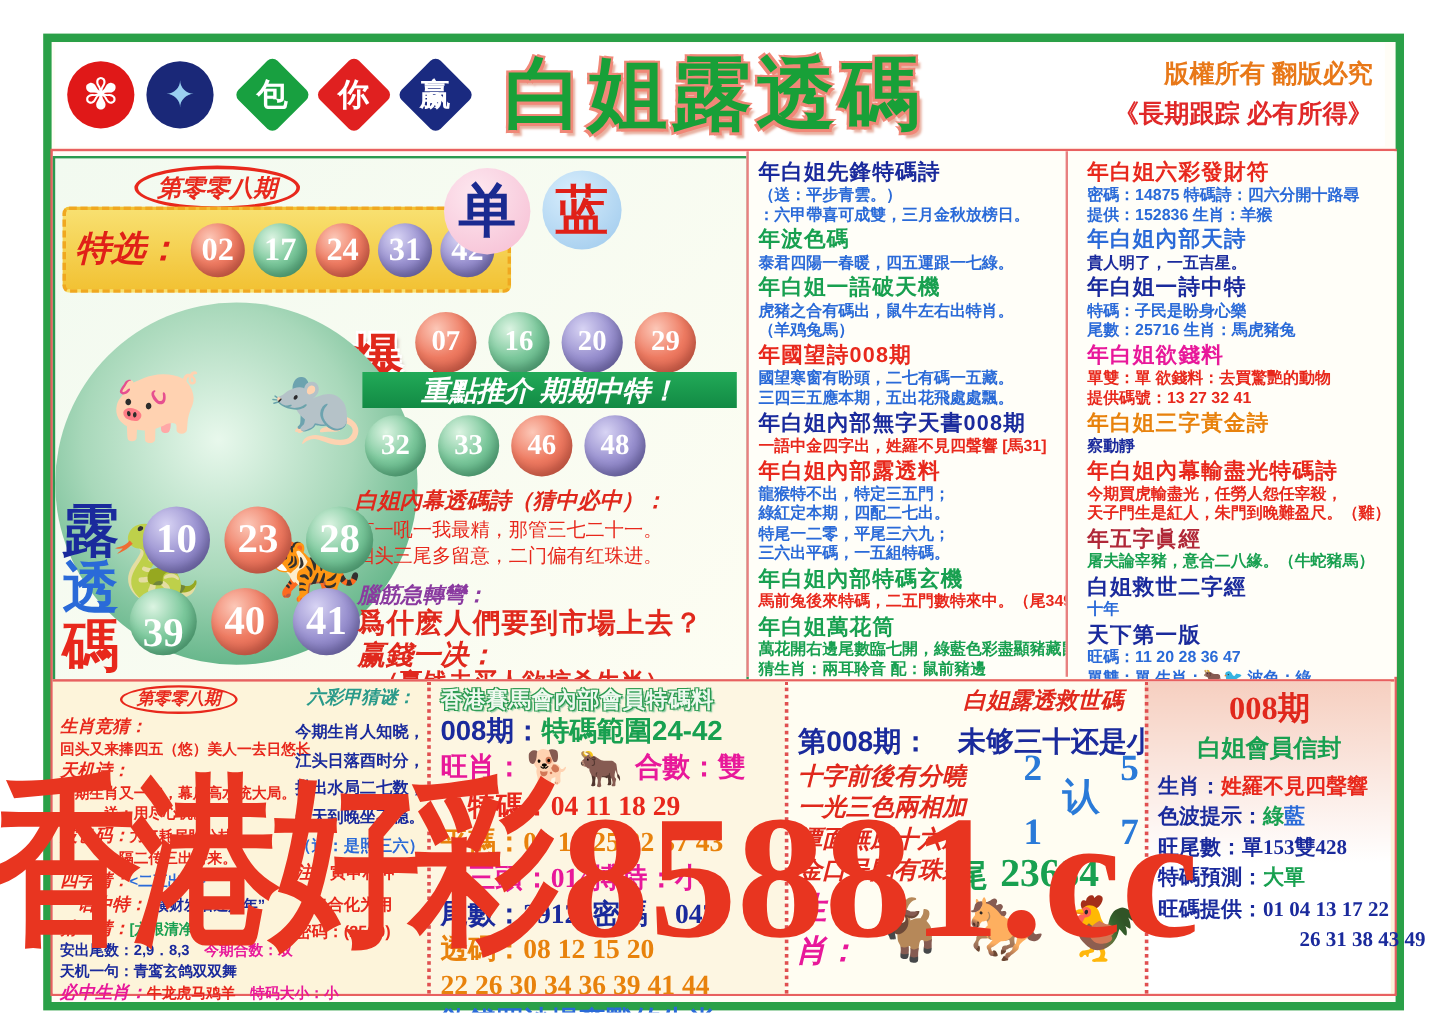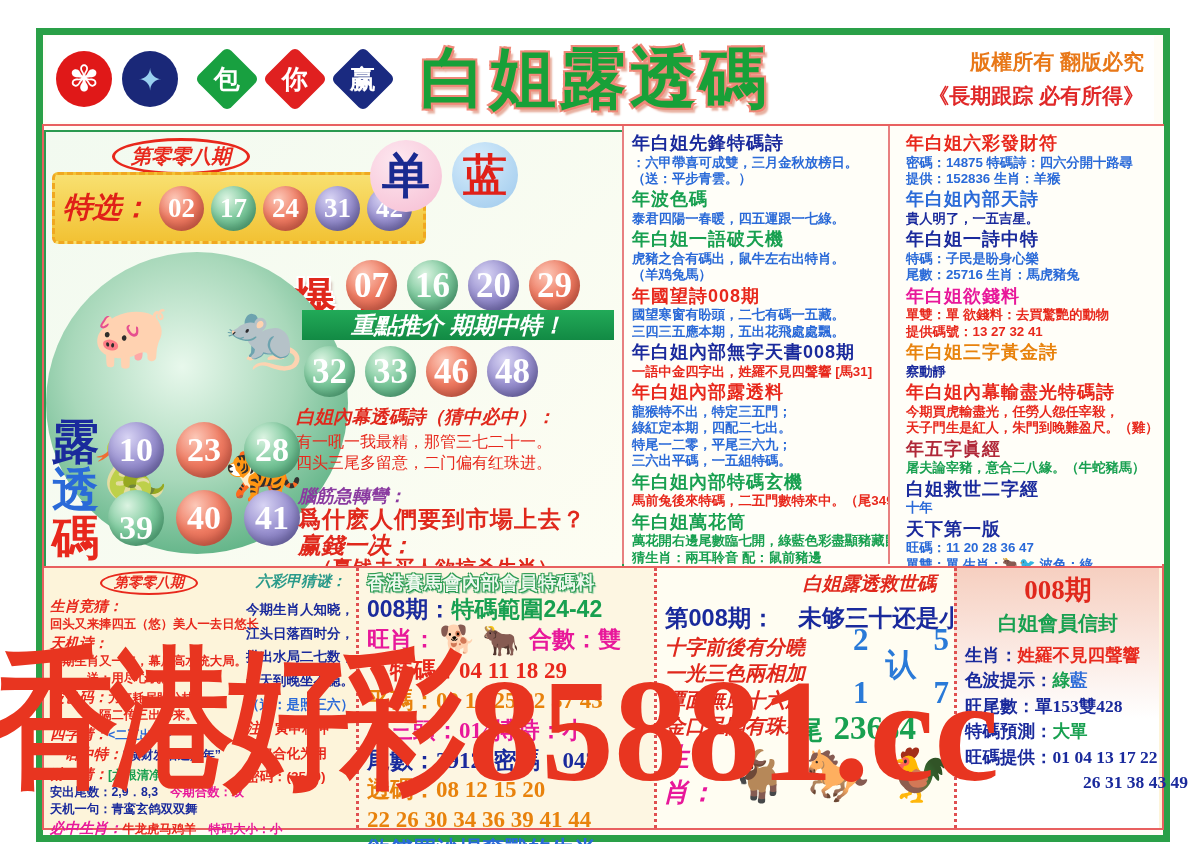--- a/index.html
+++ b/index.html
@@ -29,41 +29,41 @@
   .pl-stamp{left:66px;top:6px;}
   .banner-y{position:absolute;left:6px;top:40px;width:352px;height:66px;border:3px dashed #f0a820;border-radius:6px;
             background:linear-gradient(180deg,#f8e070,#f2c234);display:flex;align-items:center;padding:0 8px;gap:9px;}
   .texuan{color:#e02018;font-size:29px;font-weight:900;font-style:italic;white-space:nowrap;}
   .ball{display:inline-flex;align-items:center;justify-content:center;border-radius:50%;color:#fff;
         font-family:"Liberation Serif",serif;font-weight:700;box-shadow:inset -3px -5px 8px rgba(0,0,0,.18);}
   .b-red{background:radial-gradient(circle at 35% 28%,#fcc8b8,#ee7b62 48%,#d4503c);}
   .b-green{background:radial-gradient(circle at 35% 28%,#dcf4e2,#7cc89c 48%,#3e9e6c);}
   .b-purple{background:radial-gradient(circle at 35% 28%,#d8d4f4,#9a92d0 48%,#6058a4);}
   .balls-sm .ball{width:45px;height:45px;font-size:27px;text-align:right;}
-  .balls-md .ball{width:51px;height:51px;font-size:35px;margin-right:10px;}
+  .balls-md .ball{width:51px;height:51px;font-size:24px;margin-right:10px;}
   .balls-lg .ball{width:56px;height:56px;font-size:34px;margin-right:12px;}
   .circ{position:absolute;border-radius:50%;display:flex;align-items:center;justify-content:center;font-weight:900;}
   .circ-dan{left:324px;top:8px;width:72px;height:72px;background:radial-gradient(circle at 38% 30%,#fde8f0,#f6bcd2);color:#1a2a90;font-size:48px;}
   .circ-lan{left:406px;top:10px;width:66px;height:66px;background:radial-gradient(circle at 38% 30%,#d8eefc,#9cc8ec);color:#e02018;font-size:44px;}
   .sixiao{position:absolute;left:96px;top:138px;color:#e0281c;font-size:44px;font-weight:900;letter-spacing:6px;white-space:nowrap;
           text-shadow:-2px -2px 0 #fff,2px -2px 0 #fff,-2px 2px 0 #fff,2px 2px 0 #fff,3px 4px 3px rgba(120,40,40,.35);}
   .ellipse{position:absolute;left:0;top:120px;width:302px;height:302px;border-radius:50%;
            background:radial-gradient(circle at 45% 38%,#e8f8ec 0%,#a8d8ba 45%,#2f9a63 100%);
            display:flex;flex-wrap:wrap;align-items:center;justify-content:center;padding:18px;box-sizing:border-box;}
   .animal{font-family:"DejaVu Sans",sans-serif;line-height:1;}
   .ellipse .animal{font-size:62px;width:50%;text-align:center;}
   .pl-row1{position:absolute;left:300px;top:128px;display:flex;}
   .banner-g{position:absolute;left:256px;top:178px;width:312px;height:30px;background:linear-gradient(180deg,#22aa58,#128a44);
             color:#fff;font-size:23px;font-weight:900;font-style:italic;display:flex;align-items:center;justify-content:center;white-space:nowrap;}
   .pl-row2{position:absolute;left:258px;top:214px;display:flex;}
   .pl-poem{position:absolute;left:250px;top:272px;width:322px;}
   .pl-poem .t{color:#e0281c;font-size:18.5px;font-weight:900;font-style:italic;margin-bottom:3px;white-space:nowrap;}
   .luchars{position:absolute;left:6px;top:286px;width:52px;}
   .luchar{font-size:47px;font-weight:900;line-height:1.02;}
-  .pl-row3{position:absolute;left:62px;top:290px;display:flex;}
+  .pl-row3{position:absolute;left:73px;top:290px;display:flex;}
   .pl-row4{position:absolute;left:62px;top:358px;display:flex;}
   .brainlbl{position:absolute;left:252px;top:352px;color:#8a3aa0;font-size:18px;font-weight:900;font-style:italic;}
   .brainq{position:absolute;left:252px;top:372px;color:#e0281c;font-size:23px;font-weight:900;letter-spacing:1px;white-space:nowrap;}
   .winlbl{position:absolute;left:252px;top:398px;color:#e0281c;font-size:23px;font-weight:900;font-style:italic;}
   .winans{position:absolute;left:266px;top:422px;color:#e0281c;font-size:20.5px;font-weight:700;white-space:nowrap;}
   
   .pmid{position:absolute;left:622px;top:126px;width:266px;height:438px;background:#fffef8;border-left:2px solid #e88080;
         padding:6px 8px;box-sizing:border-box;}
   .pright{position:absolute;left:888px;top:126px;width:276px;height:438px;background:#fffef8;border-left:2px solid #e88080;
         padding:6px 16px;box-sizing:border-box;}
@@ -247,22 +247,22 @@
       </div>
     <div class="brainlbl">腦筋急轉彎：</div>
     <div class="brainq">爲什麽人們要到市場上去？</div>
     <div class="winlbl">赢錢一决：</div>
     <div class="winans">（赢钱去买人欲掠杀生肖）</div>
   </div>
 
   <div class="pmid">
       <div class="sec">
         <div class="sec-t c-navy">年白姐先鋒特碼詩</div>
+        <div class="sec-l c-blue">（送：平步青雲。）</div>
         <div class="sec-l c-blue">：六甲帶喜可成雙，三月金秋放榜日。</div>
-        <div class="sec-l c-blue">（送：平步青雲。）</div>
       </div>
       <div class="sec">
         <div class="sec-t c-green">年波色碼</div>
         <div class="sec-l c-blue">泰君四陽一春暖，四五運跟一七綠。</div>
       </div>
       <div class="sec">
         <div class="sec-t c-green">年白姐一語破天機</div>
         <div class="sec-l c-blue">虎豬之合有碼出，鼠牛左右出特肖。</div>
         <div class="sec-l c-blue">（羊鸡兔馬）</div>
       </div>

